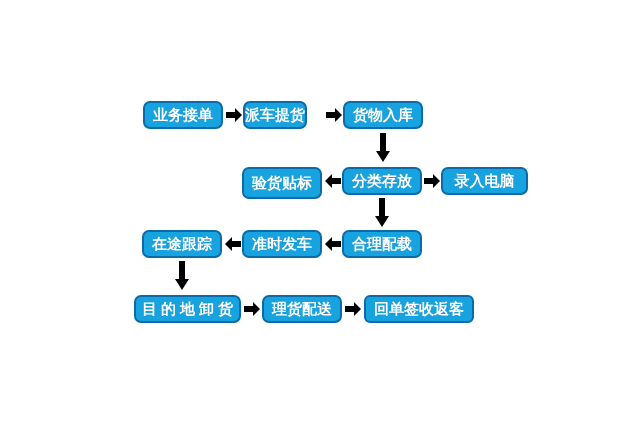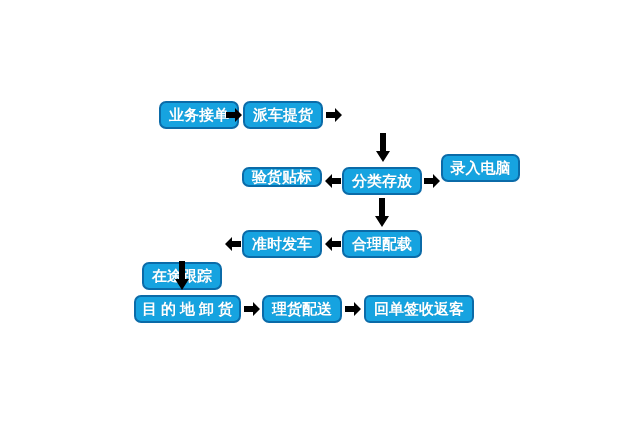--- a/index.html
+++ b/index.html
@@ -48,32 +48,33 @@
   .arrow svg {
     display: block;
     overflow: visible;
   }
 </style>
 </head>
 <body>
 
 <div id="canvas">
 
-  <div class="node" style="left:143px; top:101px; width:80px; height:28px;margin-left:16px;">业务接单</div>
+  <div class="node" style="left:143px; top:101px; width:80px; height:28px;">业务接单</div>
 
-  <div class="node" style="left:243px; top:101px; width:80px; height:28px;">派车提货</div>
+  <div class="node" style="left:243px; top:101px; width:64px; height:28px;">派车提货</div>
 
+  <div class="node" style="left:343px; top:101px; width:80px; height:28px;">货物入库</div>
 
-  <div class="node" style="left:242px; top:167px; width:80px; height:20px;">验货贴标</div>
+  <div class="node" style="left:242px; top:167px; width:80px; height:32px;">验货贴标</div>
 
   <div class="node" style="left:342px; top:167px; width:80px; height:28px;">分类存放</div>
 
-  <div class="node" style="left:441px; top:154px; width:79px; height:28px;">录入电脑</div>
+  <div class="node" style="left:441px; top:167px; width:87px; height:28px;">录入电脑</div>
 
-  <div class="node" style="left:142px; top:230px; width:80px; height:28px;margin-top:32px;">在途跟踪</div>
+  <div class="node" style="left:142px; top:230px; width:80px; height:28px;">在途跟踪</div>
 
   <div class="node" style="left:242px; top:230px; width:80px; height:28px;text-align:center;">准时发车</div>
 
   <div class="node" style="left:342px; top:230px; width:80px; height:28px;">合理配载</div>
 
   <div class="node wide-spacing" style="left:134px; top:295px; width:107px; height:28px;">目的地卸货</div>
 
   <div class="node" style="left:262px; top:295px; width:80px; height:28px;">理货配送</div>
 
   <div class="node" style="left:364px; top:295px; width:110px; height:28px;border-radius:6px;">回单签收返客</div>

